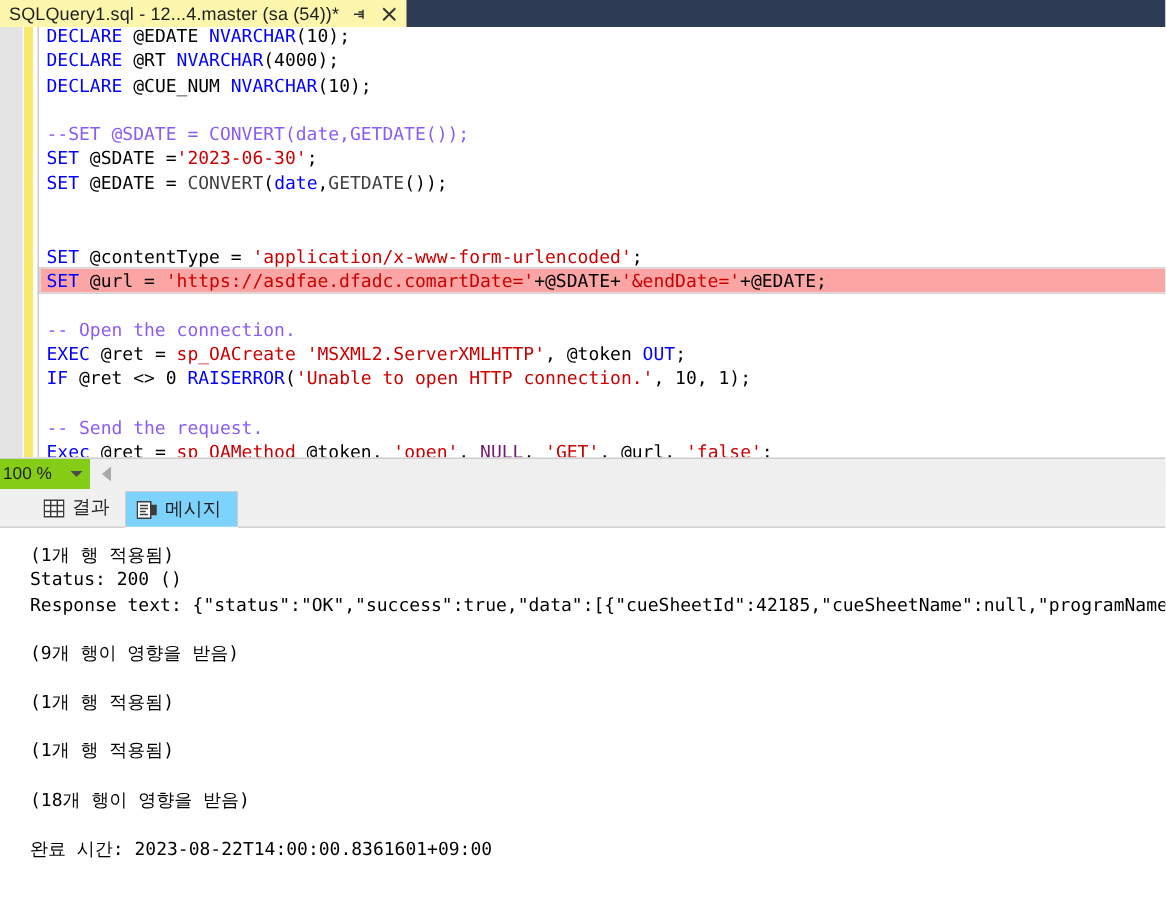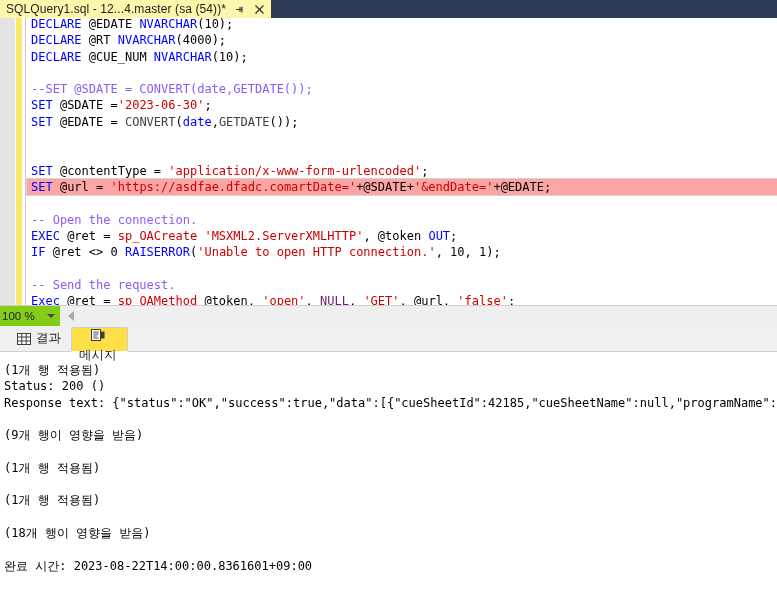--- a/index.html
+++ b/index.html
@@ -140,57 +140,56 @@
     border-right: 6px solid #a9a9a9;
     margin-left: 6px;
   }
 
   
   .pane-tabs {
     height: 26px;
     background: #f0f0f0;
     display: flex;
     align-items: flex-end;
-    padding-left: 10px;
+    padding-left: 22px;
     box-sizing: border-box;
     border-bottom: 1px solid #d0d0d0;
   }
   .pane-tab {
     display: flex;
     align-items: center;
     gap: 5px;
     height: 25px;
     padding: 0 10px 0 7px;
     font-size: 12.5px;
     color: #1e1e1e;
     box-sizing: border-box;
     background: transparent;
     font-family: "DejaVu Sans", sans-serif;
   }
   .pane-tab.active {
-    background: #fde047;
+    background: #7dd3fc;
     border: 1px solid #cfcfcf;
     border-bottom: 1px solid #ffffff;
     margin-bottom: -1px;
     border-radius: 2px 2px 0 0;
-    flex-direction: column;
   }
   .tabglyph { display: inline-flex; align-items: center; }
 
   
   .messages {
     background: #ffffff;
     height: 255px;
     overflow: hidden;
     font-family: "DejaVu Sans Mono", monospace;
     font-size: 12px;
     line-height: 16.3px;
     color: #000000;
     white-space: pre;
-    padding: 10px 0 0 4px;
+    padding: 10px 0 0 20px;
     box-sizing: border-box;
   }
   .messages .mline { height: 16.3px; }
   .messages .blank { height: 16.3px; }
 </style>
 </head>
 <body>
 
 <div class="tabstrip">
   <div class="doc-tab">

